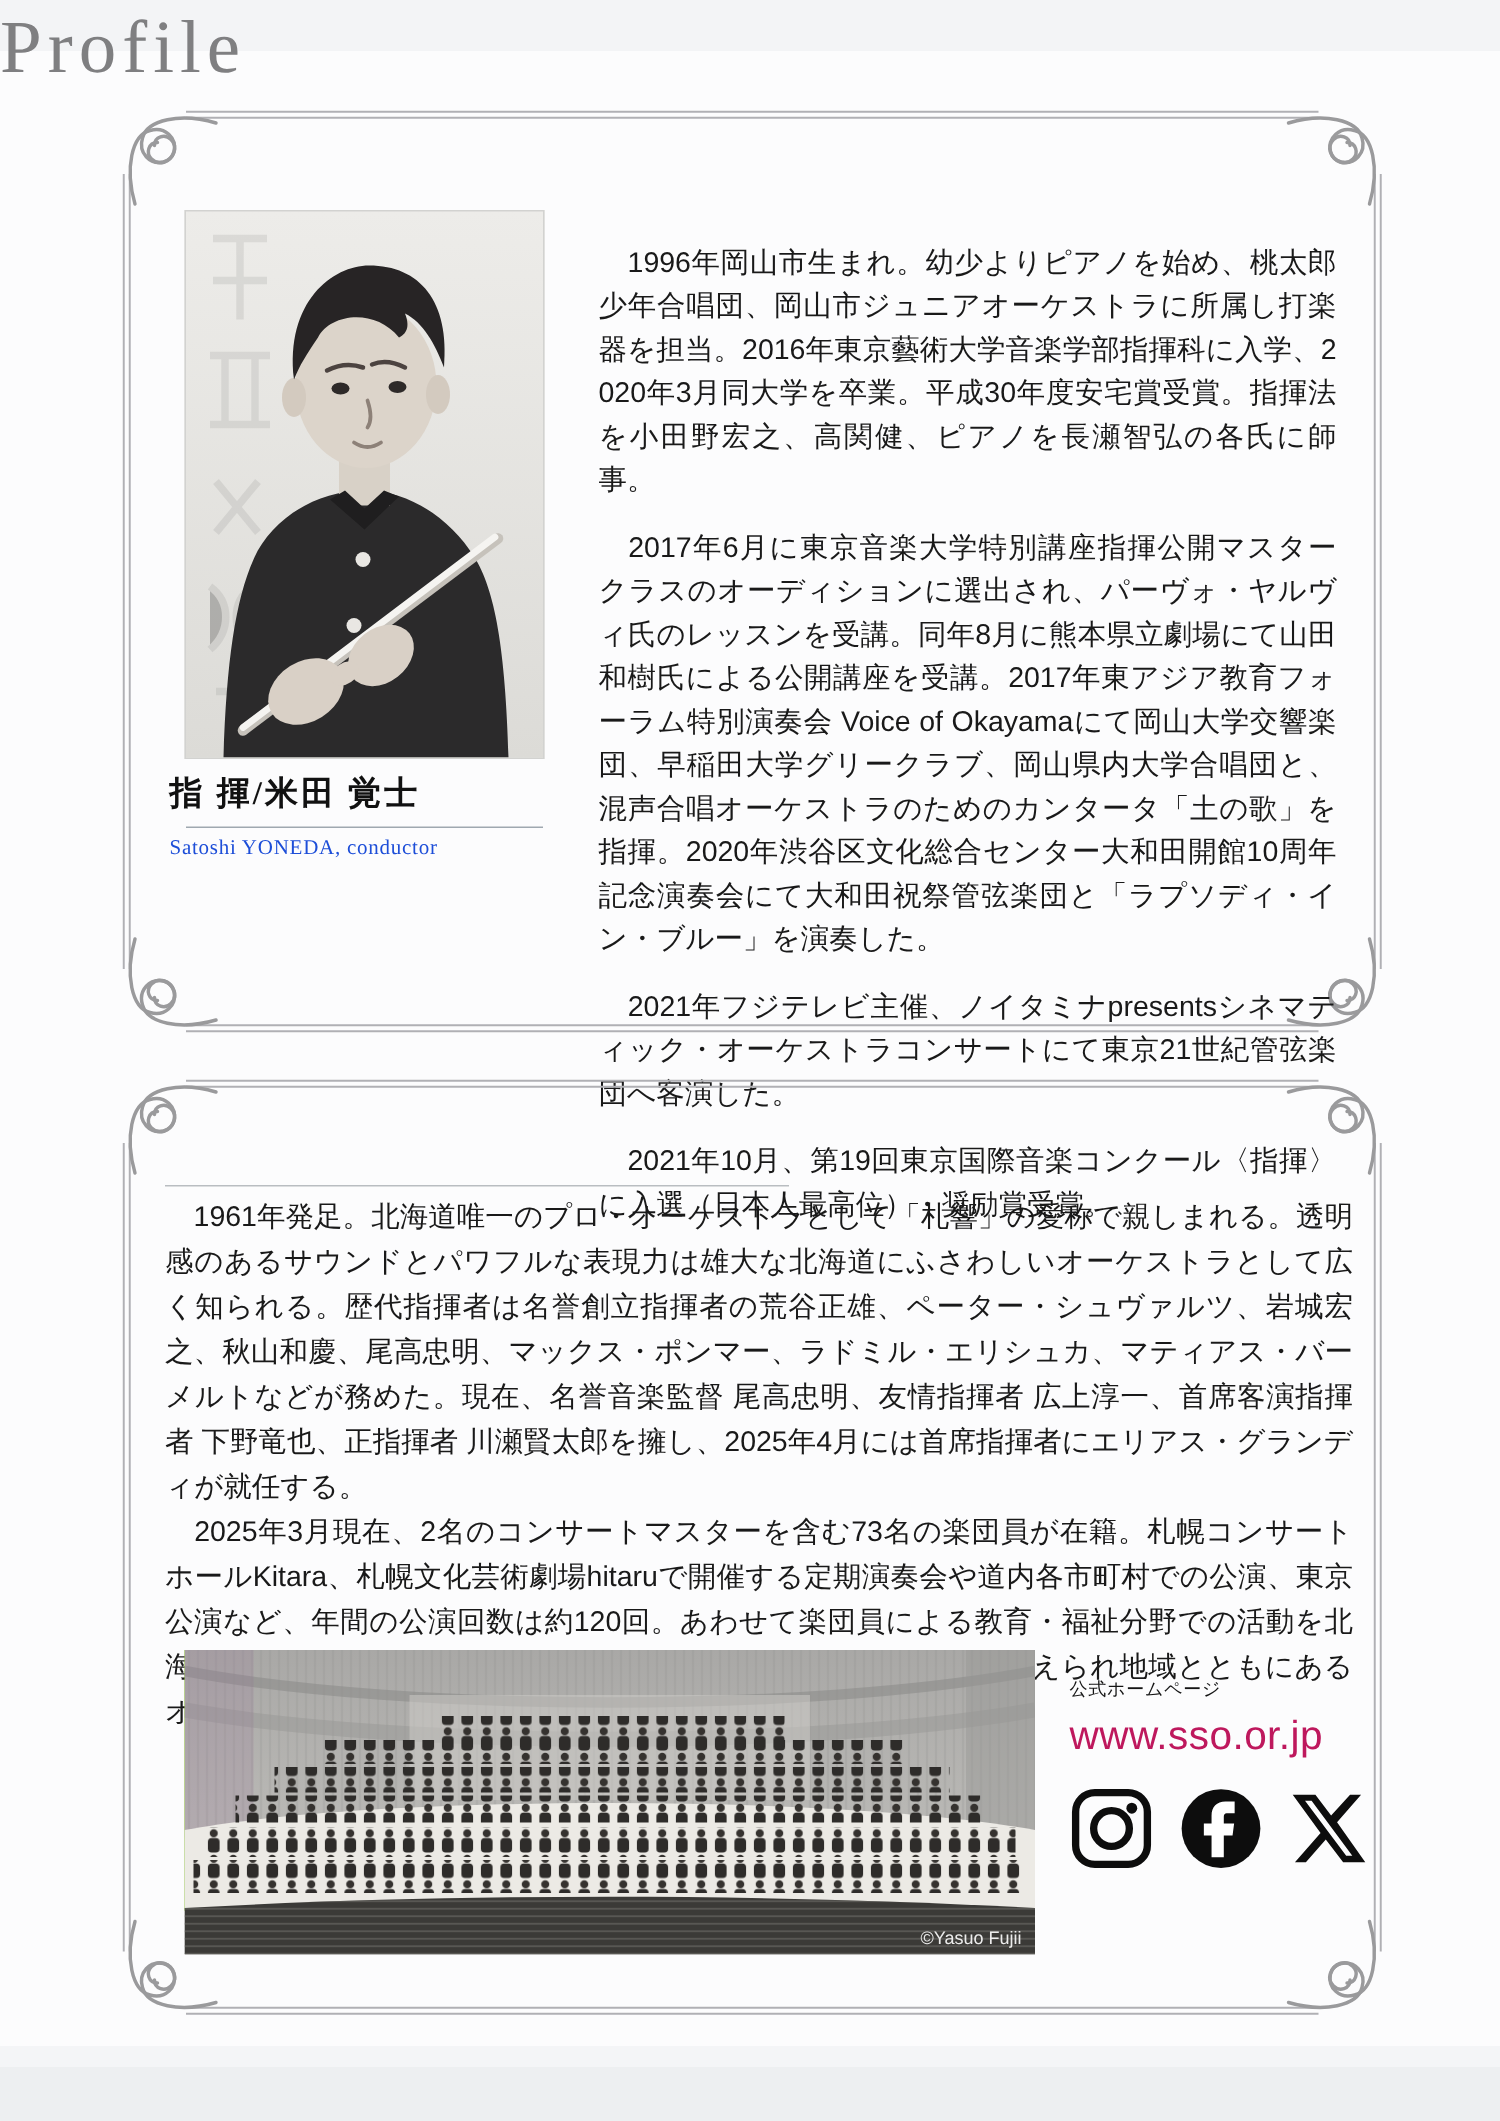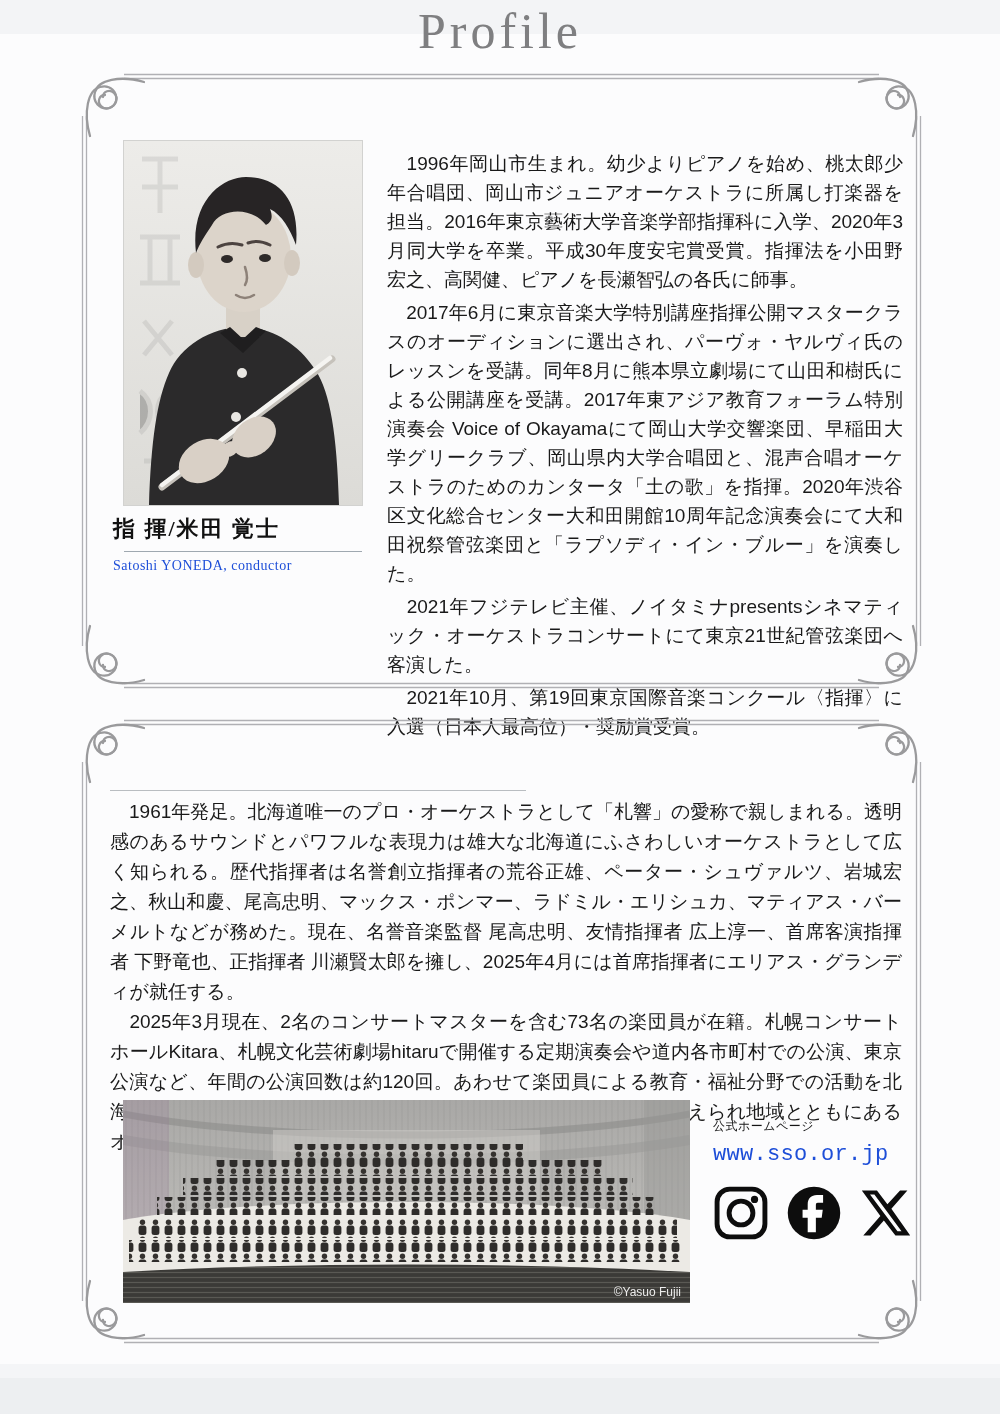--- a/index.html
+++ b/index.html
@@ -7,21 +7,21 @@
   .page {
     position:relative; width:1000px; height:1414px; margin:0 auto;
     background:#fcfcfd; overflow:hidden;
     font-family:"Liberation Sans","DejaVu Sans",sans-serif; color:#1a1a1a;
   }
   .scan-band-top    { position:absolute; left:0; top:0; width:100%; height:34px; background:#f3f4f6; }
   .scan-band-bottom { position:absolute; left:0; bottom:0; width:100%; height:36px; background:#edeff1; }
   .scan-band-bottom2{ position:absolute; left:0; bottom:36px; width:100%; height:14px; background:#f4f5f7; }
 
   .page-title {
-    position:absolute; top:2px; left:0; width:100%; text-align:center;
+    position:absolute; top:2px; left:0; width:100%; 
     font-family:"Liberation Serif","DejaVu Serif",serif;
     font-size:50px; font-weight:400; color:#7f7f81; letter-spacing:4px;
   }
 
   .frame { position:absolute; left:80px; width:843px; }
   .frame-1 { top:72px;  height:618px; }
   .frame-2 { top:718px; height:627px; }
   .frame > svg.border-art { position:absolute; left:0; top:0; }
 
   
@@ -31,41 +31,41 @@
 
   .conductor-caption { position:absolute; left:33px; top:442px; width:260px; text-align:left; }
   .caption-jp { font-family:"Liberation Serif","DejaVu Serif",serif; font-size:22px; font-weight:700;
                 color:#111; letter-spacing:2px; }
   .caption-rule { width:238px; height:1px; background:#9fa8b0; margin:7px auto 6px; }
   .caption-en { font-family:"Liberation Serif","DejaVu Serif",serif; font-size:14px; color:#1d4ed8; letter-spacing:.5px; }
 
   .bio-col { position:absolute; left:303px; top:73px; width:524px;
              font-size:19px; line-height:29px; text-align:justify; color:#191919;
              word-break:break-all; }
-  .bio-col p { margin:4px; }
+  .bio-col p { margin:16px; }
 
   
   .orch-header { position:absolute; left:30px; top:28px; white-space:nowrap; }
   .orch-header .h-prefix { font-family:"Liberation Serif","DejaVu Serif",serif; font-size:21px; font-weight:700; color:#0e0e0e; }
   .orch-header .h-jp     { font-family:"Liberation Serif","DejaVu Serif",serif; font-size:28px; font-weight:700; color:#0e0e0e; }
   .orch-header .h-en     { font-family:"Liberation Serif","DejaVu Serif",serif; font-size:19px; color:#1c1c1c; margin-left:10px; }
   .orch-rule { position:absolute; left:30px; top:72px; width:416px; height:1px; background:#b9bdc1; }
 
   .orch-text { position:absolute; left:30px; top:79px; width:792px;
                font-size:19px; line-height:30px; text-align:justify; color:#191919;
                word-break:break-all; }
   .orch-text p { margin:0; }
 
   .orch-photo { position:absolute; left:43px; top:382px; width:567px; height:174px;
                 background:#84cc16; }
   .orch-photo svg { display:block; }
 
   .web-block { position:absolute; left:633px; top:400px; width:200px; }
   .web-label { font-size:12px; color:#141414; letter-spacing:.5px; }
-  .web-url   { font-size:22px; color:#1d4ed8; margin-top:7px; letter-spacing:.3px;font-family:Liberation Mono, monospace; }
+  .web-url   { font-size:27px; color:#be185d; margin-top:7px; letter-spacing:.3px; }
   .social-row { display:flex; align-items:center; gap:17px; margin-top:18px; }
   .social-row .s-icon { display:inline-block; }
 </style>
 </head>
 <body>
 
 <div class="page">
   <div class="scan-band-top"></div>
   <div class="scan-band-bottom2"></div>
   <div class="scan-band-bottom"></div>

